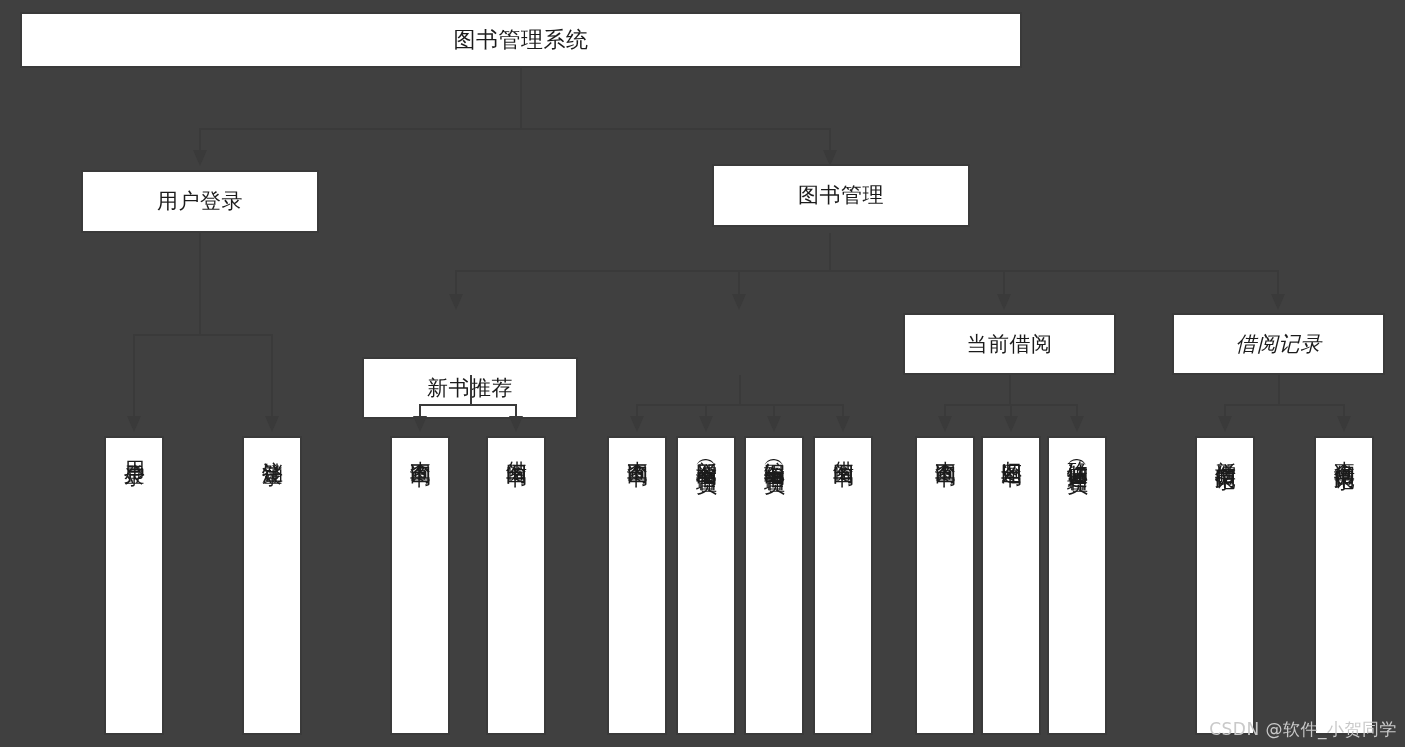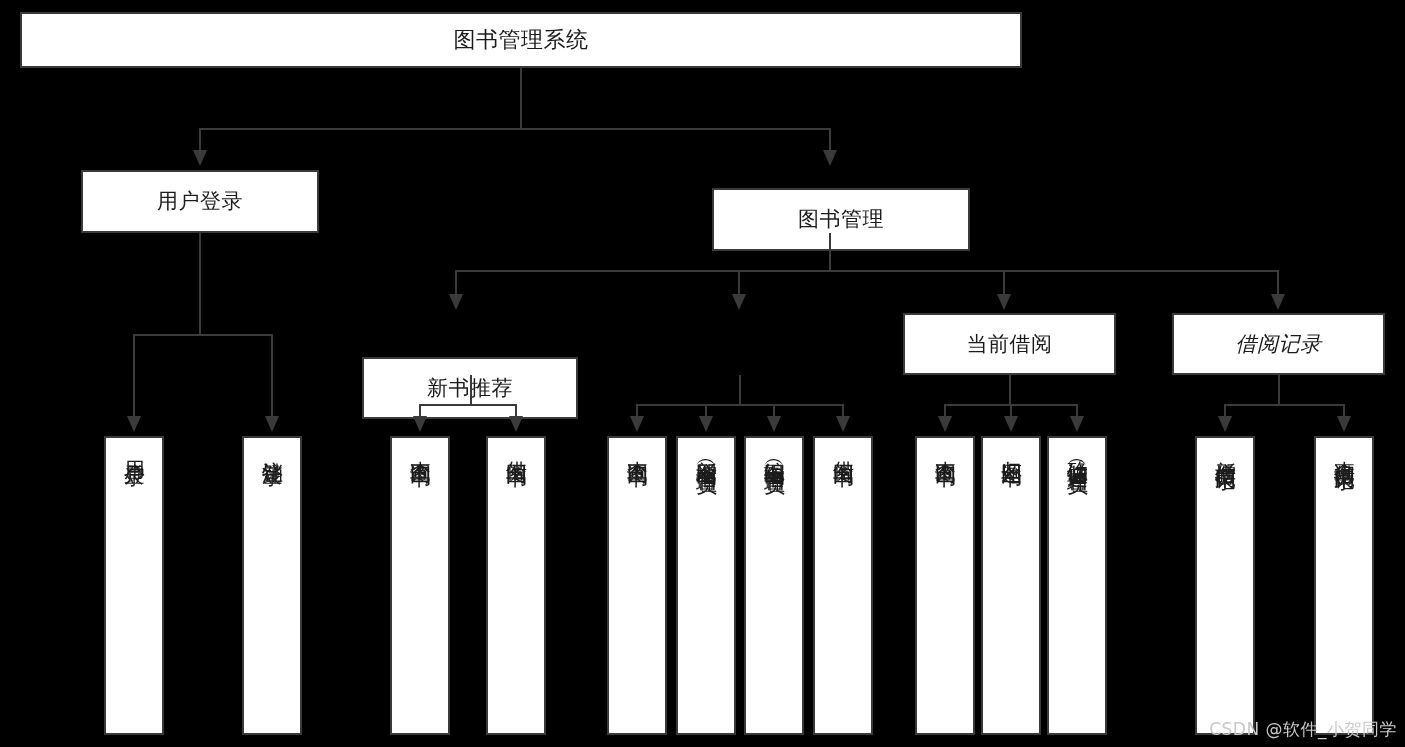--- a/index.html
+++ b/index.html
@@ -7,21 +7,21 @@
     padding: 0;
     background: #ffffff;
   }
   body {
     font-family: "DejaVu Sans", "Liberation Sans", sans-serif;
   }
   #canvas {
     position: relative;
     width: 1405px;
     height: 747px;
-    background: #000000;
+    background: #404040;
     overflow: hidden;
   }
   .node {
     position: absolute;
     box-sizing: border-box;
     border: 2px solid #3a3a3a;
     background: #ffffff;
     display: flex;
     align-items: center;
     justify-content: center;
@@ -86,21 +86,21 @@
   <div class="conn v" style="left:520px; top:68px; height:60px;"></div>
   <div class="conn h" style="left:200px; top:128px; width:630px;"></div>
   <div class="conn v" style="left:199px; top:128px; height:22px;"></div>
   <div class="conn v" style="left:829px; top:128px; height:22px;"></div>
   <div class="arrow" style="left:193px; top:150px;"></div>
   <div class="arrow" style="left:823px; top:150px;"></div>
 
   <div class="node level2" style="left:81px; top:170px; width:238px; height:63px;">
     <span class="node-label">用户登录</span>
   </div>
-  <div class="node level2" style="left:712px; top:188px; width:258px; height:63px;">
+  <div class="node level2" style="left:712px; top:164px; width:258px; height:63px;">
     <span class="node-label">图书管理</span>
   </div>
 
   <div class="conn v" style="left:199px; top:233px; height:101px;"></div>
   <div class="conn h" style="left:134px; top:334px; width:139px;"></div>
   <div class="conn v" style="left:133px; top:334px; height:82px;"></div>
   <div class="conn v" style="left:271px; top:334px; height:82px;"></div>
   <div class="arrow" style="left:127px; top:416px;"></div>
   <div class="arrow" style="left:265px; top:416px;"></div>
 

